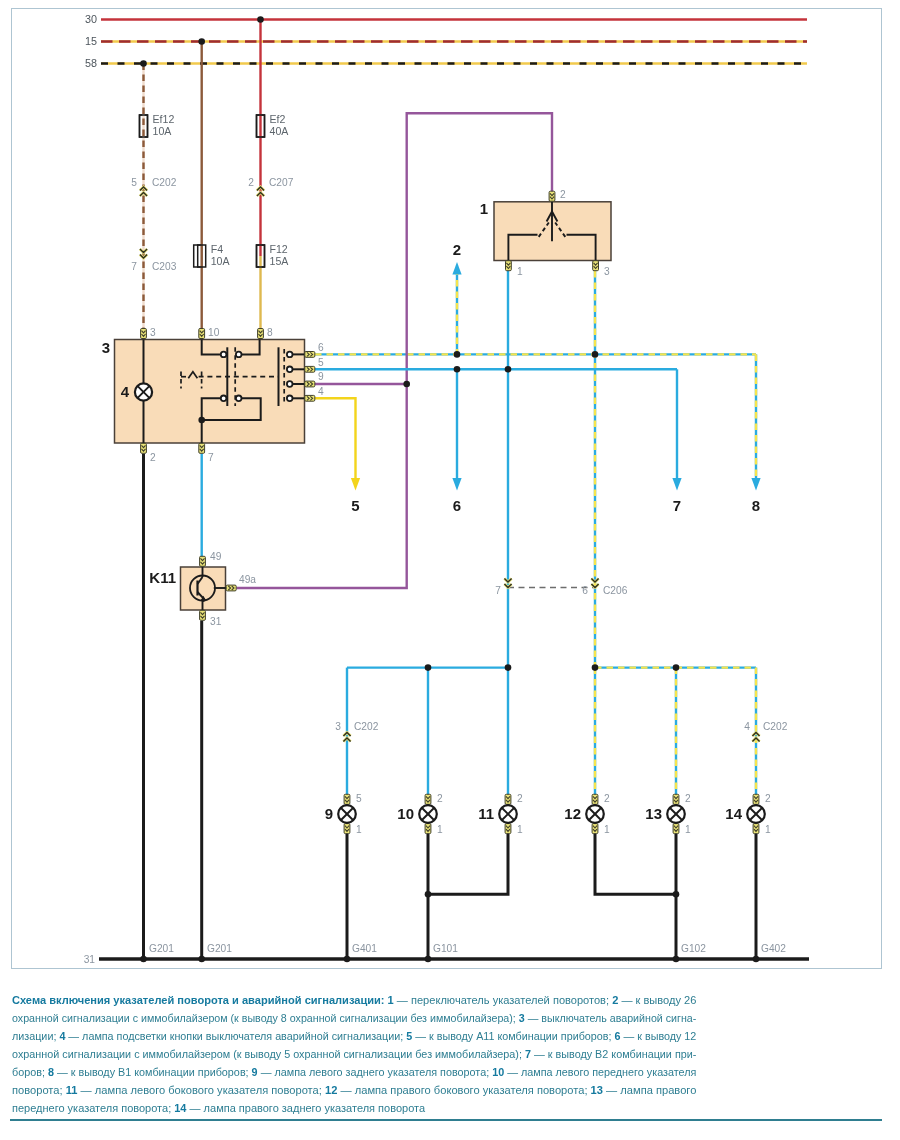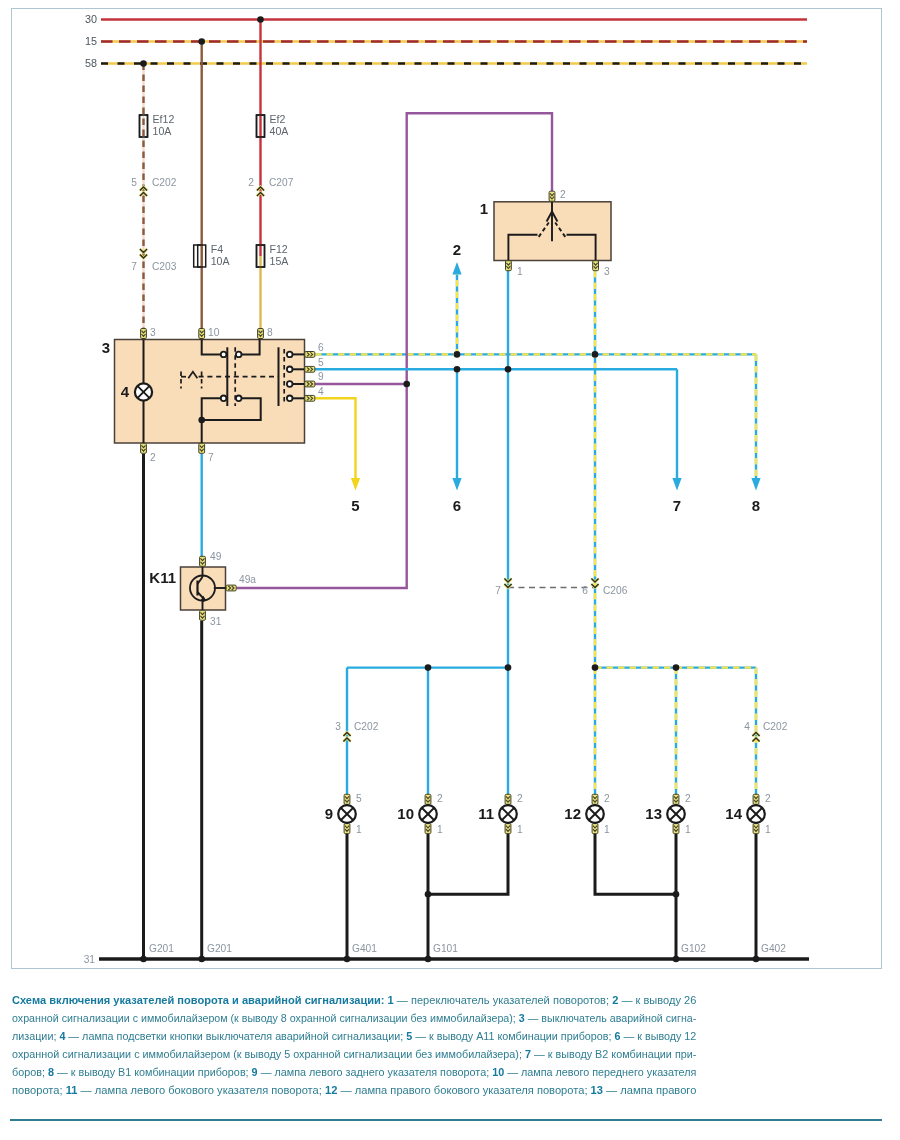--- a/index.html
+++ b/index.html
@@ -460,15 +460,16 @@
 <text x="761" y="952" font-size="10.2" fill="#8b95a0" text-anchor="start">G402</text>
 </svg>
 
 <div id="cap">
     <div class="cl" style="transform:scaleX(1.0063)"><b>Схема включения указателей поворота и аварийной сигнализации:</b> <b>1</b> — переключатель указателей поворотов; <b>2</b> — к выводу 26</div>
 <div class="cl" style="transform:scaleX(0.9698)">охранной сигнализации с иммобилайзером (к выводу 8 охранной сигнализации без иммобилайзера); <b>3</b> — выключатель аварийной сигна-</div>
 <div class="cl" style="transform:scaleX(0.9783)">лизации; <b>4</b> — лампа подсветки кнопки выключателя аварийной сигнализации; <b>5</b> — к выводу А11 комбинации приборов; <b>6</b> — к выводу 12</div>
 <div class="cl" style="transform:scaleX(0.9817)">охранной сигнализации с иммобилайзером (к выводу 5 охранной сигнализации без иммобилайзера); <b>7</b> — к выводу В2 комбинации при-</div>
 <div class="cl" style="transform:scaleX(0.9814)">боров; <b>8</b> — к выводу В1 комбинации приборов; <b>9</b> — лампа левого заднего указателя поворота; <b>10</b> — лампа левого переднего указателя</div>
 <div class="cl" style="transform:scaleX(1.0121)">поворота; <b>11</b> — лампа левого бокового указателя поворота; <b>12</b> — лампа правого бокового указателя поворота; <b>13</b> — лампа правого</div>
+<div class="cl" style="transform:scaleX(1.0)">переднего указателя поворота; <b>14</b> — лампа правого заднего указателя поворота</div>
   </div>
 
 <div id="rule"></div>
 
 </body></html>

